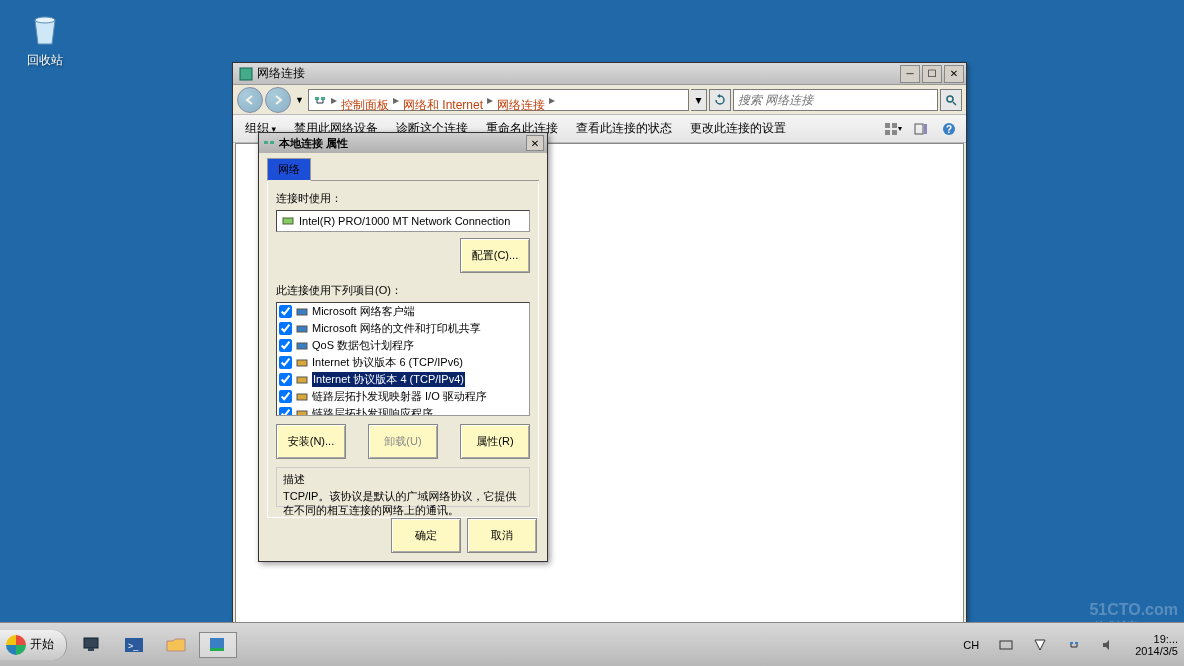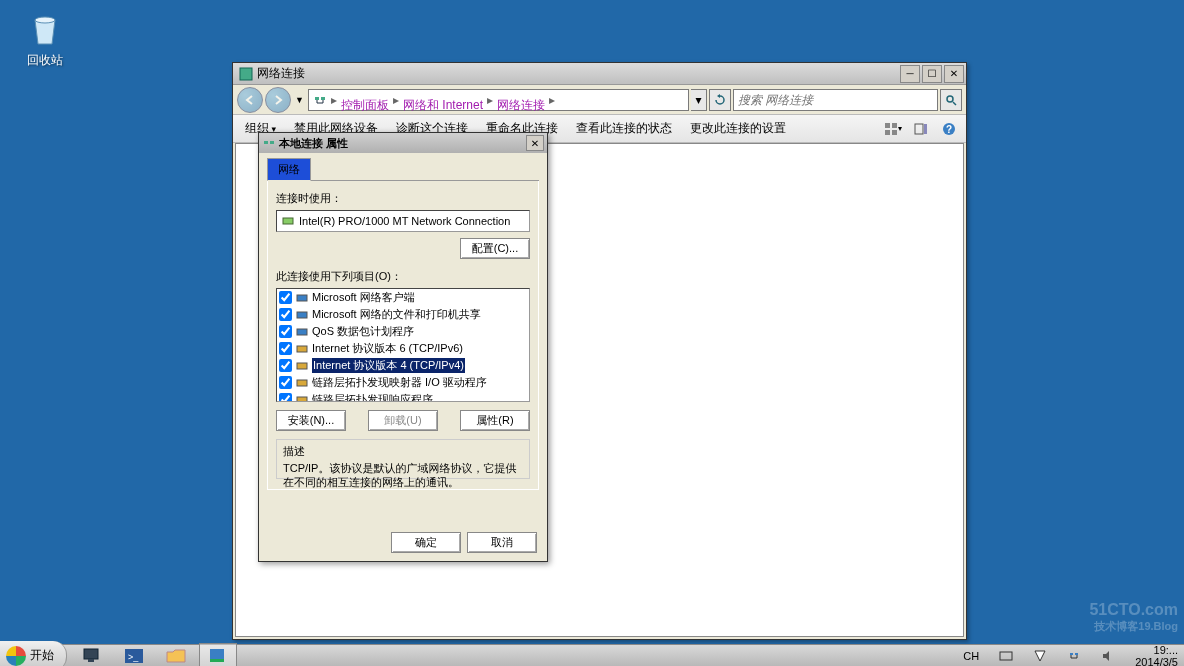--- a/index.html
+++ b/index.html
@@ -17,21 +17,21 @@
 .titlebar .ticon { width: 14px; height: 14px; margin: 0 4px; }
 .titlebar .ttext { flex: 1; font-size: 12px; color: #000; }
 .titlebar .ctrls { display: flex; gap: 2px; }
 .titlebar .ctrls .btn { width: 20px; height: 18px; background: #d4d0c8; border: 1px solid #888; font-size: 10px; display: flex; align-items: center; justify-content: center; cursor: pointer; }
 
 .addrbar { height: 30px; background: #ece9d8; display: flex; align-items: center; padding: 2px 4px; gap: 2px; border-bottom: 1px solid #bbb; }
 .nav-btn { width: 26px; height: 26px; border-radius: 50%; background: radial-gradient(circle at 30% 30%, #6ab0e0, #2d7ab8); border: 1px solid #236; display: flex; align-items: center; justify-content: center; color: #fff; cursor: pointer; }
 .nav-btn.disabled { opacity: .5; }
 .addr-field { flex: 1; height: 22px; background: #fff; border: 1px solid #7a7a7a; display: flex; align-items: center; padding: 0 4px; gap: 4px; }
 .addr-field .sep { color: #666; }
-.addr-field .crumb { color: #a21caf; margin-top: 12px; }
+.addr-field .crumb { color: #c2410c; margin-top: 12px; }
 .addr-drop { width: 16px; height: 22px; background: #e8e8e8; border: 1px solid #7a7a7a; border-left: none; display: flex; align-items: center; justify-content: center; }
 .refresh { width: 22px; height: 22px; border: 1px solid #7a7a7a; background: #e8e8e8; display: flex; align-items: center; justify-content: center; }
 .search-field { width: 205px; height: 22px; background: #fff; border: 1px solid #7a7a7a; padding: 0 4px; display: flex; align-items: center; }
 .search-field input { border: none; outline: none; flex: 1; font-size: 12px; color: #888; font-style: italic; }
 .search-btn { width: 22px; height: 22px; border: 1px solid #7a7a7a; background: #e8e8e8; display: flex; align-items: center; justify-content: center; }
 
 .toolbar { height: 28px; background: linear-gradient(#f5f5f5,#e5e5e5); display: flex; align-items: center; padding: 0 6px; gap: 6px; border-bottom: 1px solid #bbb; }
 .toolbar .titem { font-size: 12px; color: #000; padding: 2px 6px; cursor: pointer; white-space: nowrap; }
 .toolbar .titem.dd::after { content: " ▾"; font-size: 9px; }
 .toolbar .spacer { flex: 1; }
@@ -46,38 +46,38 @@
 .dlg .dlg-title .close { width: 18px; height: 16px; background: #d4d0c8; border: 1px solid #888; font-size: 10px; display: flex; align-items: center; justify-content: center; cursor: pointer; }
 .dlg-body { padding: 4px 8px; }
 .tab-strip { display: flex; border-bottom: 1px solid #999; }
 .tab { padding: 3px 10px; background: #ece9d8; border: 1px solid #999; border-bottom: none; position: relative; top: 1px; margin-right: 2px; font-size: 11px; }
 .tab.active { background: #1d4ed8; border-bottom: 1px solid #ece9d8; }
 .tab-panel { border: 1px solid #fff; border-top: none; padding: 10px 8px; background: #ece9d8; }
 
 .field-label { font-size: 11px; margin-bottom: 4px; }
 .adapter-box { background: #fff; border: 1px inset #999; padding: 3px 4px; display: flex; align-items: center; gap: 4px; font-size: 11px; margin-bottom: 6px; }
 .cfg-row { display: flex; justify-content: flex-end; margin-bottom: 10px; }
-.btn-std { min-width: 70px; height: 21px; background: #ffffff; border: 1px solid #888; box-shadow: inset 1px 1px #fff, inset -1px -1px #aaa; font-size: 11px; padding: 0 8px; cursor: pointer; }
+.btn-std { min-width: 70px; height: 35px; background: #fef9c3; border: 1px solid #888; box-shadow: inset 1px 1px #fff, inset -1px -1px #aaa; font-size: 11px; padding: 0 8px; cursor: pointer; }
 .btn-std:disabled { color: #888; }
 
 .items-box { background: #fff; border: 1px inset #999; height: 114px; overflow: auto; margin-bottom: 8px; }
 .item-row { display: flex; align-items: center; padding: 1px 2px; gap: 3px; font-size: 11px; line-height: 15px; }
 .item-row input[type=checkbox] { width: 13px; height: 13px; }
 .item-row .iicon { width: 14px; height: 14px; flex-shrink: 0; }
 .item-row.selected .itext { background: #0a246a; color: #fff; padding: 0 1px; }
 
 .btn-row { display: flex; justify-content: space-between; gap: 4px; margin-bottom: 8px; }
 .desc-box { border: 1px solid #ccc; padding: 4px 6px; height: 40px; }
 .desc-box .dtitle { font-size: 11px; margin-bottom: 2px; }
 .desc-box .dtext { font-size: 11px; line-height: 14px; }
 
 .dlg-footer { position: absolute; bottom: 8px; right: 10px; display: flex; gap: 6px; }
 
 
-.taskbar { position: absolute; bottom: 0; left: 0; right: 0; height: 22px; background: linear-gradient(#d9d9d9,#b8b8b8); display: flex; align-items: center; border-top: 1px solid #888; }
+.taskbar { position: absolute; bottom: 0; left: 0; right: 0; height: 44px; background: linear-gradient(#d9d9d9,#b8b8b8); display: flex; align-items: center; border-top: 1px solid #888; }
 .start-btn { height: 30px; padding: 0 12px 0 6px; background: linear-gradient(#f0f0f0,#c8c8c8); border-right: 1px solid #999; display: flex; align-items: center; gap: 4px; cursor: pointer; border-radius: 0 14px 14px 0; }
 .start-btn .orb { width: 20px; height: 20px; border-radius: 50%; background: conic-gradient(#e74c3c 0 90deg,#27ae60 90deg 180deg,#2980b9 180deg 270deg,#f1c40f 270deg 360deg); }
 .task-icons { display: flex; gap: 4px; padding: 0 6px; align-items: center; }
 .task-icons .ti { width: 38px; height: 26px; border: 1px solid transparent; display: flex; align-items: center; justify-content: center; cursor: pointer; }
 .task-icons .ti.active { background: rgba(255,255,255,.4); border: 1px solid #888; }
 .tray { margin-left: auto; display: flex; align-items: center; gap: 20px; padding: 0 6px; font-size: 11px; color: #000; }
 .tray .clock { text-align: right; line-height: 12px; font-size: 11px; }
 
 
 .watermark { position: absolute; right: 6px; bottom: 32px; color: rgba(255,255,255,.25); font-size: 16px; font-weight: bold; text-align: right; font-family: Arial; }

